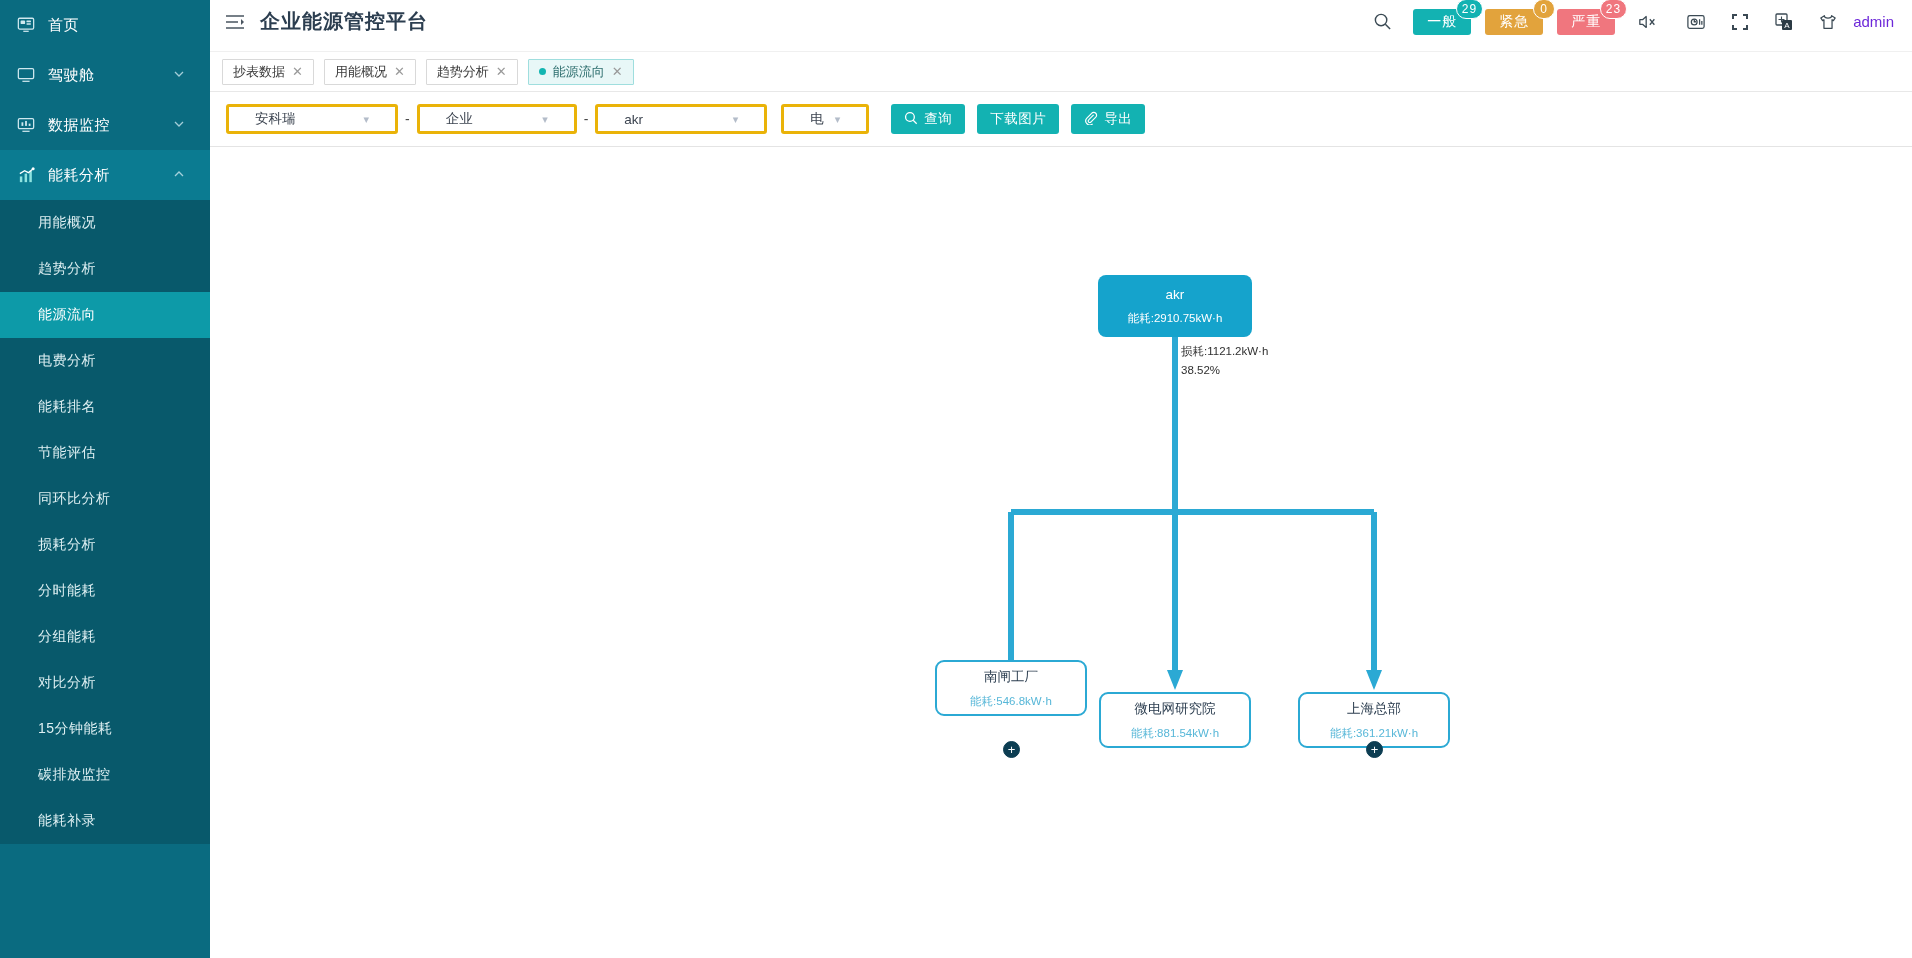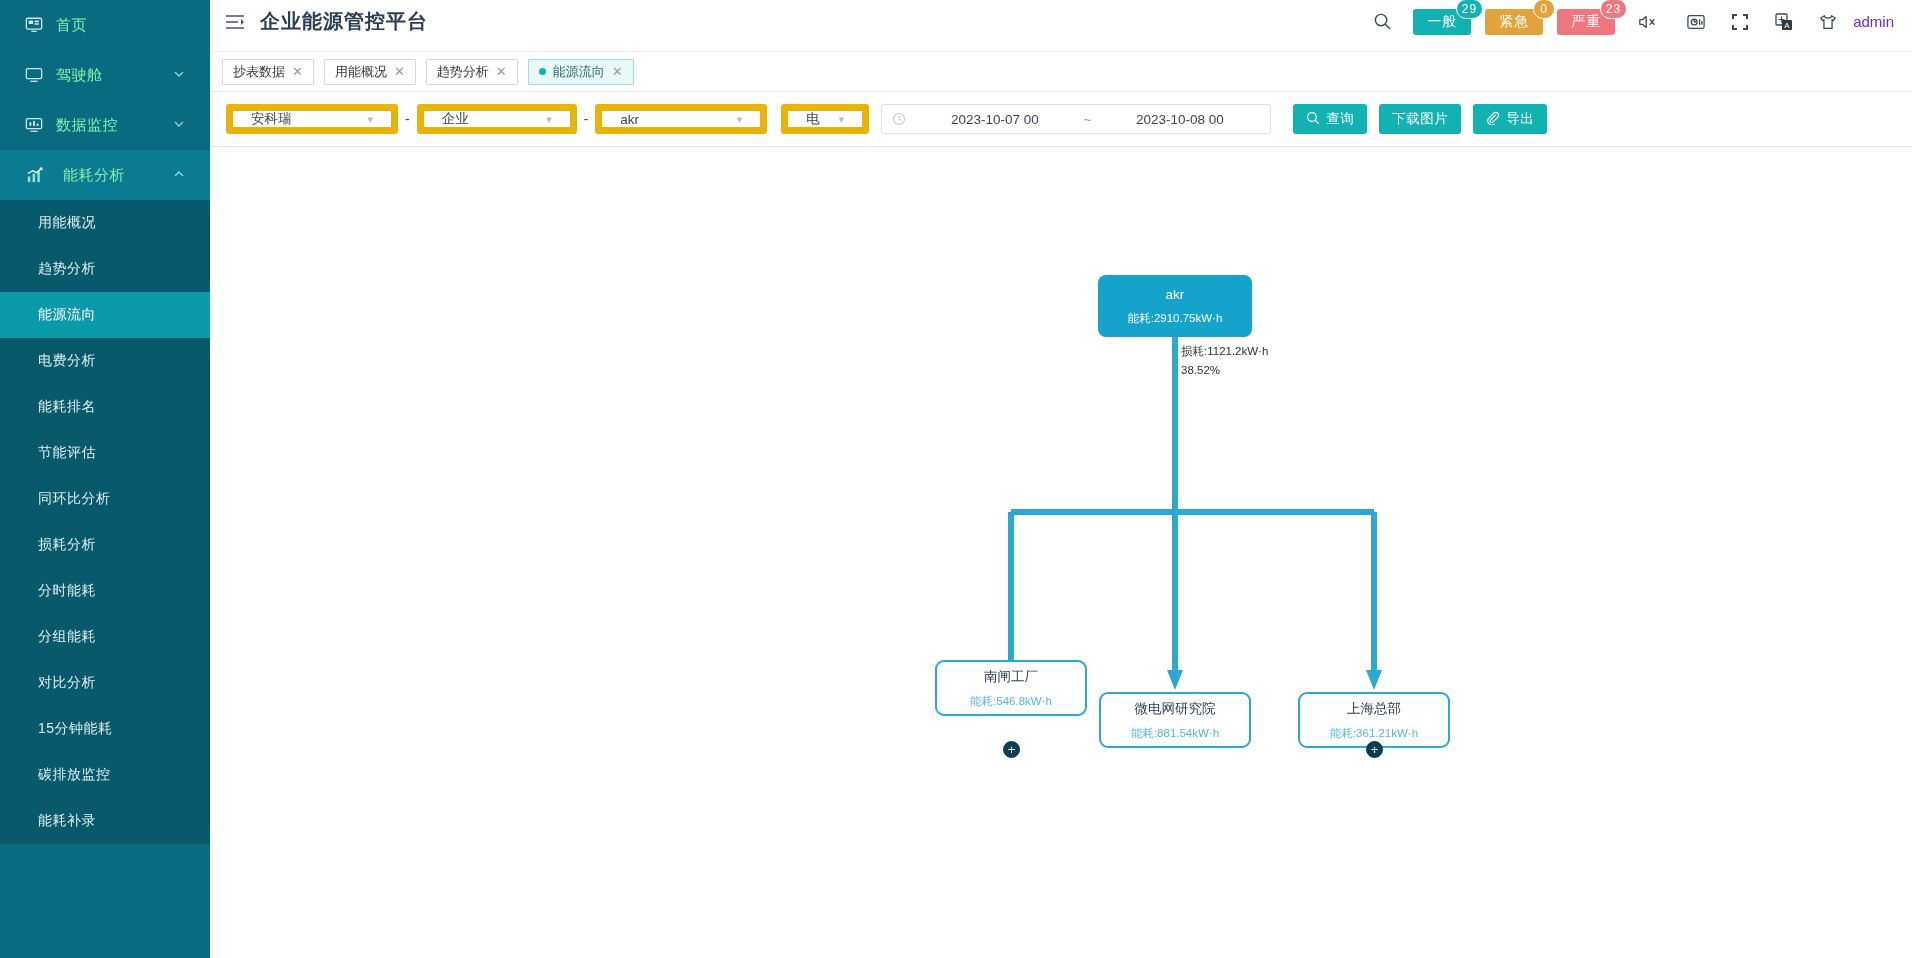--- a/index.html
+++ b/index.html
@@ -11,31 +11,31 @@
   .app { position: relative; width: 1912px; height: 958px; display: flex; }
 
   
   .sidebar {
     width: 210px; height: 958px; flex: 0 0 210px;
     background: #0a6b80; overflow: hidden; position: relative;
   }
   .sidebar-inner { position: absolute; top: 0; left: 0; width: 210px; }
   .nav-item {
     height: 50px; display: flex; align-items: center;
-    padding-left: 24px; color: #86efac; font-size: 15px;
+    padding-left: 16px; color: #ffffff; font-size: 15px;
     cursor: pointer; position: relative;
   }
   .nav-item .nav-ico {
     width: 20px; height: 20px; margin-right: 12px;
     display: inline-flex; align-items: center; justify-content: center;
     flex: 0 0 20px;
   }
   .nav-item .nav-label { flex: 1 1 auto; letter-spacing: .5px; }
   .nav-item .chev { width: 16px; margin-right: 22px; opacity: .85; }
-  .nav-item.group-open { background: #0b7b91; gap: 7px; }
+  .nav-item.group-open { background: #0b7b91; }
   .sub-item {
     height: 46px; display: flex; align-items: center;
     padding-left: 38px; color: #dff0f3; font-size: 14px;
     background: #085060; cursor: pointer; letter-spacing: .5px;
   }
   .sub-item.active { background: #0d9aa8; color: #ffffff; }
   .sub-group { background: #08596b; }
   .sub-group .sub-item { background: transparent; }
   .sub-group .sub-item.active { background: #0d9aa8; }
 
@@ -84,22 +84,22 @@
   .tab .dot { width: 7px; height: 7px; border-radius: 50%; background: #13b5b1; }
   .tab .x { color: #999; font-size: 13px; cursor: pointer; }
 
   
   .filterbar {
     height: 55px; flex: 0 0 55px; background: #fff;
     display: flex; align-items: center; padding-left: 16px; gap: 0;
     border-bottom: 1px solid #e4e4e4;
   }
   .sel {
-    height: 30px; border: 7px solid #eab308; border-radius: 3px;
-    display: flex; align-items: center; padding: 0 18px;
+    height: 30px; border: 3px solid #eab308; border-radius: 3px;
+    display: flex; align-items: center; padding: 0 26px;
     font-size: 13.5px; color: #3c4450; background: #fff; cursor: pointer;
   }
   .sel .sel-val { flex: 1 1 auto; }
   .sel .caret { color: #b3bcc9; font-size: 11px; margin-left: 8px; }
   .sel-w1 { width: 172px; }
   .sel-w2 { width: 160px; }
   .sel-w3 { width: 172px; }
   .sel-w4 { width: 88px; }
   .dash { color: #4a4a4a; font-size: 14px; padding: 0 7px; }
   .daterange {
@@ -367,31 +367,20 @@
       <span class="dash">-</span>
       <div class="sel sel-w3">
         <span class="sel-val">akr</span>
         <span class="caret">▾</span>
       </div>
       <div class="sel sel-w4" style="margin-left:14px">
         <span class="sel-val">电</span>
         <span class="caret">▾</span>
       </div>
 
-      <div class="daterange">
-        <span class="clock">
-          <svg width="14" height="14" viewBox="0 0 16 16">
-              <circle cx="8" cy="8" r="6.3" fill="none" stroke="#c0c8d4" stroke-width="1.3"></circle>
-              <path d="M8 4.6V8l2.4 1.6" stroke="#c0c8d4" stroke-width="1.3" fill="none"></path>
-            </svg>
-        </span>
-        <span class="d1">2023-10-07 00</span>
-        <span class="tilde">~</span>
-        <span class="d2">2023-10-08 00</span>
-      </div>
 
       <button class="btn first">
         <span>
           <svg width="14" height="14" viewBox="0 0 16 16">
               <circle cx="6.8" cy="6.8" r="5" fill="none" stroke="#fff" stroke-width="1.5"></circle>
               <path d="M10.5 10.5l4 4" stroke="#fff" stroke-width="1.5"></path>
             </svg>
         </span>
         <span>查询</span>
       </button>

